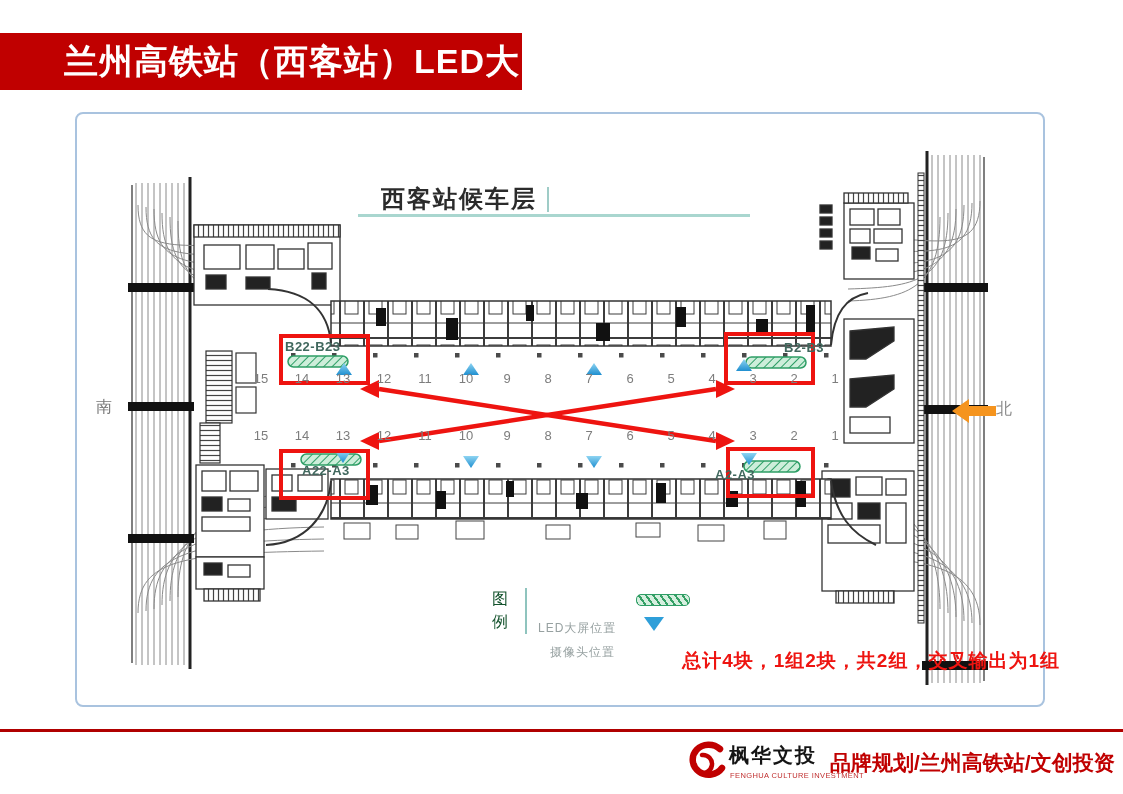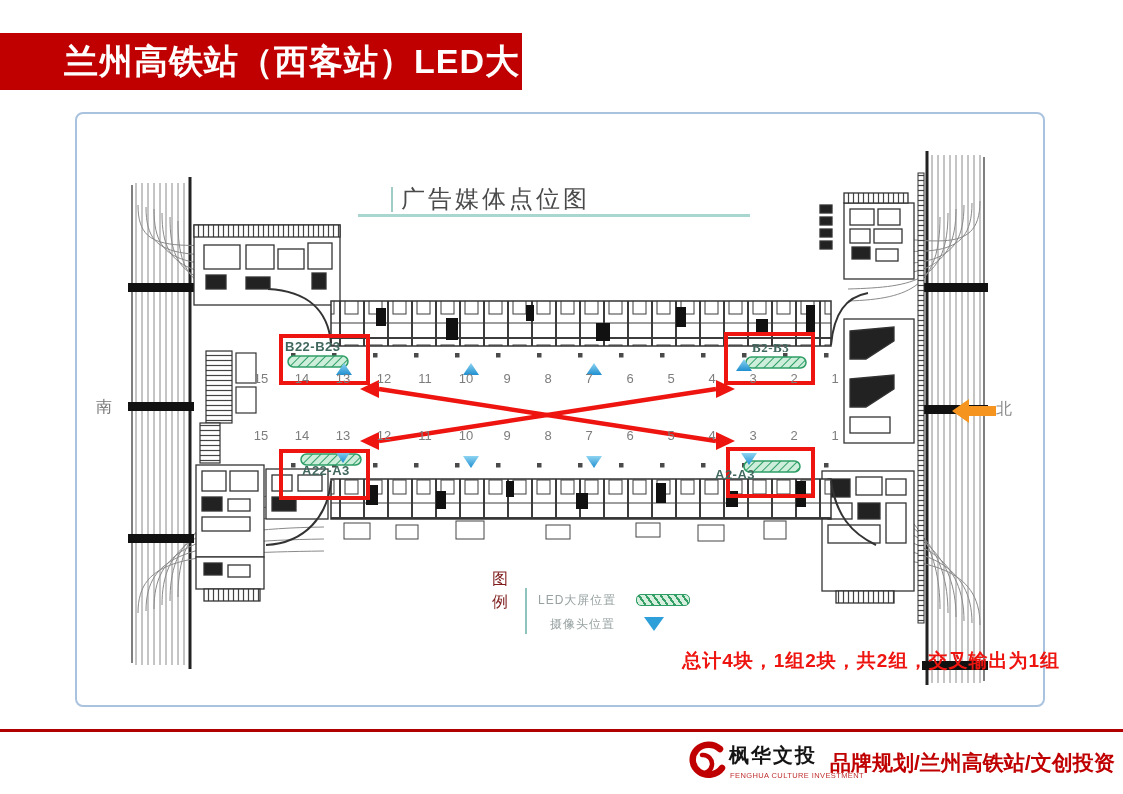--- a/index.html
+++ b/index.html
@@ -24,32 +24,32 @@
   .map-title .t-bold{font-size:24px;font-weight:bold;color:#2b2b2b;letter-spacing:2px;}
   .map-title .t-sep{width:2px;height:25px;background:#9fccc7;margin:0 8px 0 10px;}
   .map-title .t-light{font-size:24px;font-weight:400;color:#4a4a4a;letter-spacing:3px;}
   .title-underline{position:absolute;left:358px;top:214px;width:392px;height:3px;background:#a9d6cf;}
   
   .compass-south{position:absolute;left:96px;top:397px;font-size:16px;color:#777;}
   .compass-north{position:absolute;left:996px;top:399px;font-size:16px;color:#8a8a8a;}
   
   .led-label{position:absolute;font-size:13px;font-weight:600;color:#41685e;letter-spacing:.5px;}
   .led-label.b22{left:285px;top:339px;}
-  .led-label.b2 {left:752px;top:340px;font-family:Liberation Serif, serif;}
+  .led-label.b2 {left:784px;top:340px;}
   .led-label.a22{left:302px;top:463px;}
   .led-label.a2 {left:715px;top:467px;}
   
   .gate-row{position:absolute;left:0;width:921px;height:16px;}
   .gate-row.top{top:371px;}
   .gate-row.bottom{top:428px;}
   .gnum{position:absolute;top:0;width:26px;text-align:center;font-size:13px;color:#7d7d7d;}
   
-  .legend-title{position:absolute;left:490px;top:567px;width:20px;font-size:16px;line-height:23px;color:#7f1d1d;text-align:center;}
+  .legend-title{position:absolute;left:490px;top:587px;width:20px;font-size:16px;line-height:23px;color:#14532d;text-align:center;}
   .legend-divider{position:absolute;left:525px;top:588px;width:2px;height:46px;background:#8fc4be;}
-  .legend-label{position:absolute;font-size:12px;color:#97a1a1;letter-spacing:1px;}
+  .legend-label{position:absolute;font-size:12px;color:#97a1a1;letter-spacing:1px;margin-top:28px;}
   .legend-label.l1{left:538px;top:592px;}
   .legend-label.l2{left:550px;top:616px;}
   .swatch-led{
     position:absolute;left:636px;top:594px;width:52px;height:10px;border-radius:5px;
     border:1px solid #2e9e66;
     background:repeating-linear-gradient(55deg,#35a065 0 2px,#d6efdf 2px 6px);
   }
   .swatch-camera{
     position:absolute;left:644px;top:617px;width:0;height:0;
     border-left:10px solid transparent;border-right:10px solid transparent;
@@ -277,22 +277,22 @@
     <polygon points="284,276 303,267 303,285" stroke="none"></polygon>
     <polygon points="284,328 303,319 303,337" stroke="none"></polygon>
     <polygon points="659,328 640,319 640,337" stroke="none"></polygon>
     <polygon points="659,276 640,267 640,285" stroke="none"></polygon>
   </g>
 
   <polygon points="876,298 893,286 893,293 920,293 920,303 893,303 893,310" fill="#f5941e"></polygon>
 </svg>
 
 <div class="map-title">
+  <span class="t-bold">西客站候车层</span>
   <span class="t-sep"></span>
-  <span class="t-light">广告媒体点位图</span>
 </div>
 <div class="title-underline"></div>
 
 <div class="compass-south">南</div>
 <div class="compass-north">北</div>
 
 <div class="led-label b22">B22-B23</div>
 <div class="led-label b2">B2-B3</div>
 <div class="led-label a22">A22-A3</div>
 <div class="led-label a2">A2-A3</div>

